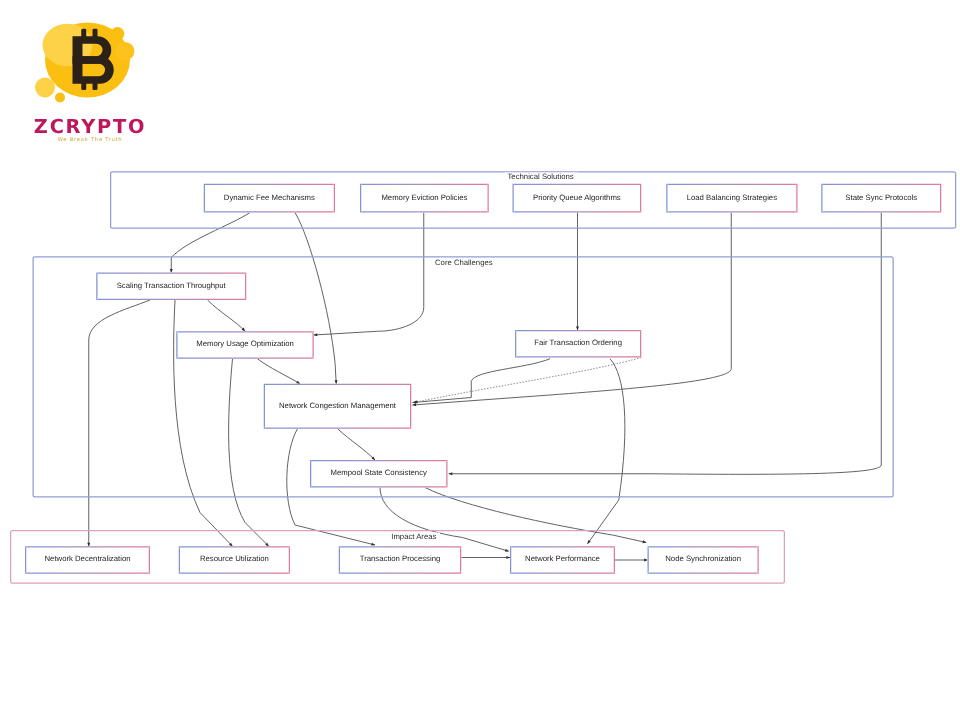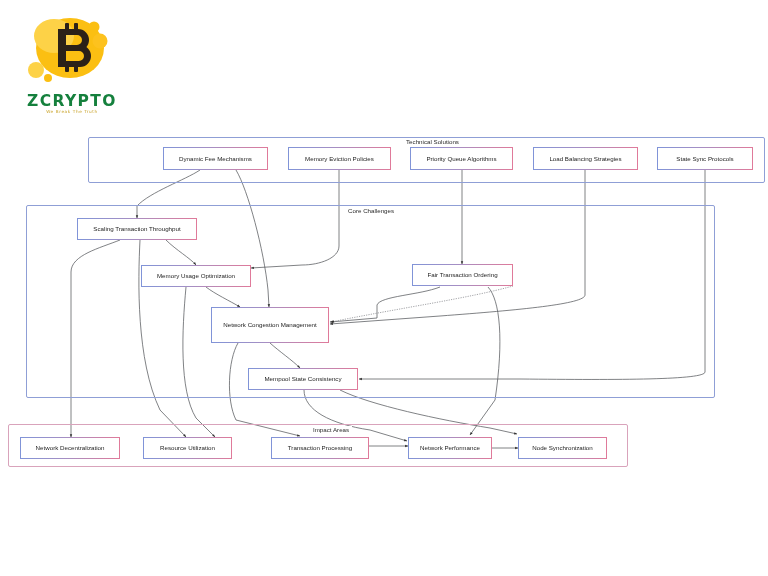--- a/index.html
+++ b/index.html
@@ -9,21 +9,21 @@
     overflow:hidden;position:relative;
   }
   #stage{position:absolute;inset:0;width:768px;height:576px;}
 
   
   #logo{position:absolute;left:14px;top:14px;width:110px;height:100px;}
   #logo svg{display:block;}
   .logo-word{
     position:absolute;left:8px;top:78px;width:100px;
     text-align:center;font-weight:bold;font-size:15.5px;
-    letter-spacing:1.4px;color:#15803d;
+    letter-spacing:1.4px;color:#be185d;
     font-family:"DejaVu Sans",sans-serif;
   }
   .logo-tag{
     position:absolute;left:8px;top:95px;width:100px;
     text-align:center;font-size:4.2px;letter-spacing:.6px;
     color:#c9a227;font-family:"DejaVu Sans",sans-serif;
   }
 
   
   #diagram{position:absolute;left:0;top:0;width:768px;height:576px;}

